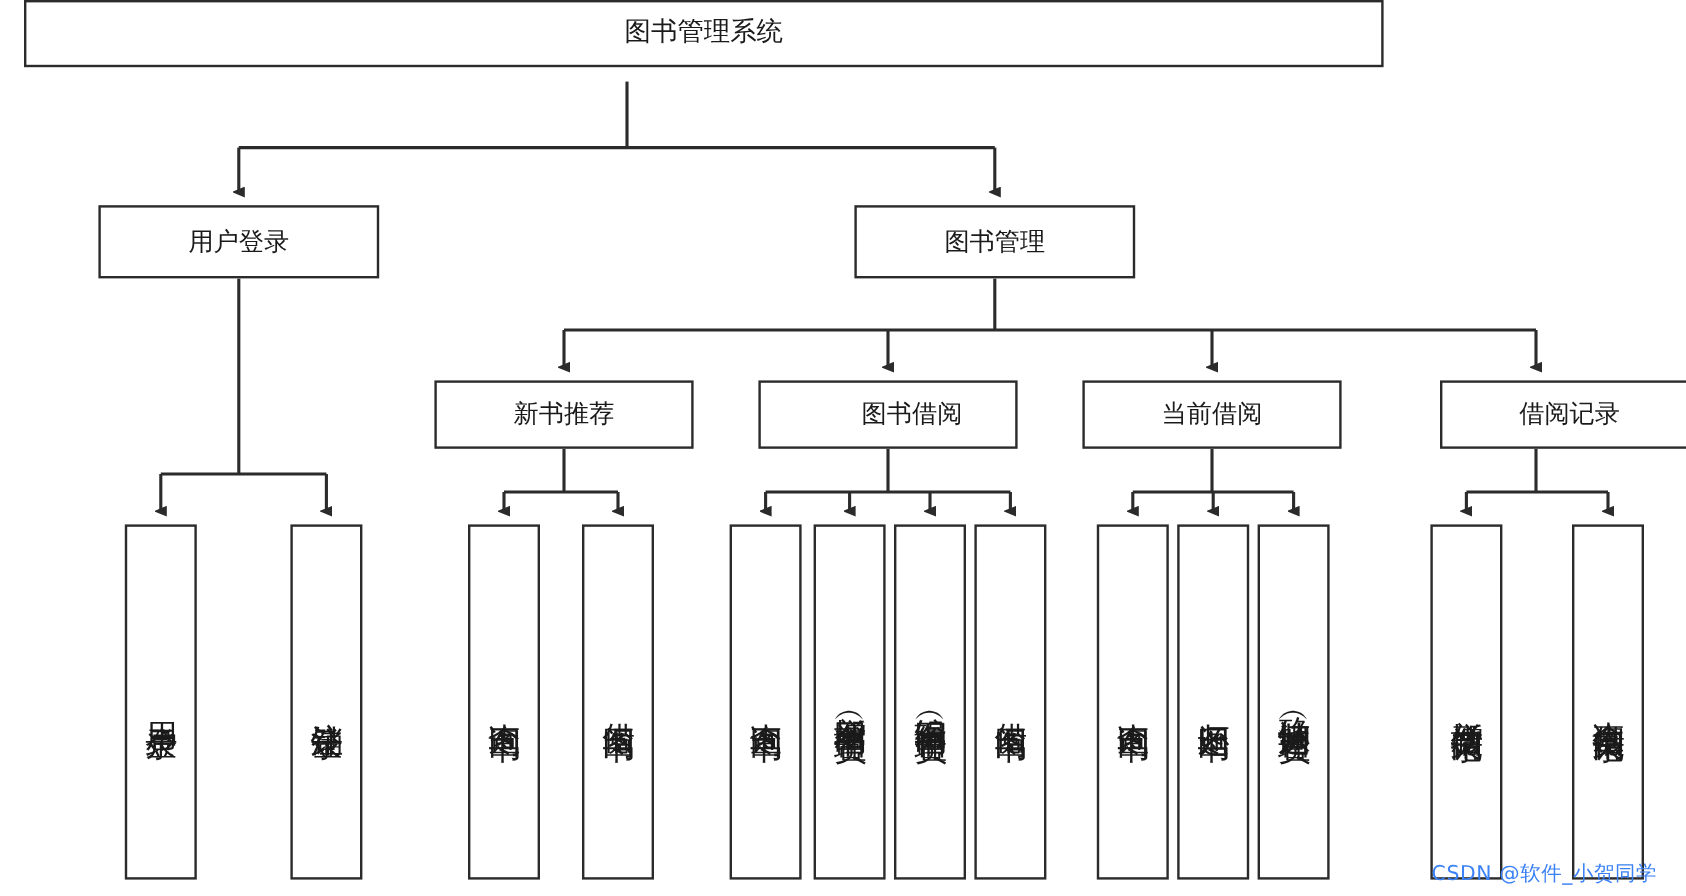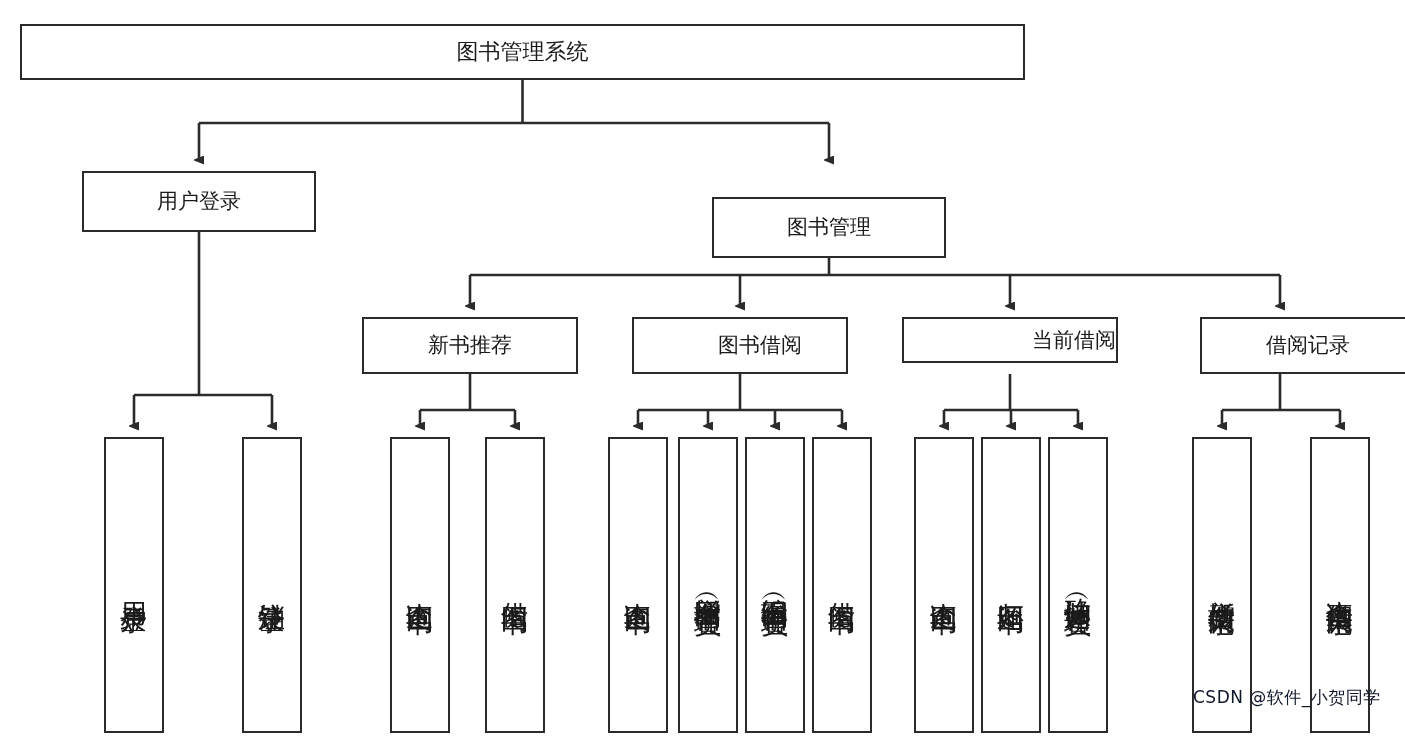--- a/index.html
+++ b/index.html
@@ -58,23 +58,23 @@
     writing-mode: vertical-rl;
     text-orientation: upright;
     font-size: 27px;
     letter-spacing: 2px;
     line-height: 1.0;
     max-height: 100%;
   }
   .watermark {
     position: absolute;
     left: 1193px;
-    top: 686px;
+    top: 716px;
     font-size: 17px;
-    color: #0f172a;
+    color: #3b82f6;
     white-space: nowrap;
     letter-spacing: 0.5px;
   }
 </style>
 </head>
 <body>
 
 <div id="canvas">
   <svg id="edges" viewBox="0 0 1405 747">
     <defs>
@@ -112,36 +112,36 @@
         <path d="M944 410 L944 426" marker-end="url(#arrow)"></path>
         <path d="M1011 410 L1011 426" marker-end="url(#arrow)"></path>
         <path d="M1078 410 L1078 426" marker-end="url(#arrow)"></path>
         <path d="M1280 374 L1280 410"></path>
         <path d="M1222 410 L1340 410"></path>
         <path d="M1222 410 L1222 426" marker-end="url(#arrow)"></path>
         <path d="M1340 410 L1340 426" marker-end="url(#arrow)"></path>
       </g>
   </svg>
   <div id="node-layer">
-      <div class="node horiz root" style="left: 20px; top: 24px; width: 1005px; height: 56px;">
+      <div class="node horiz root" style="left: 20px; top: 0; width: 1133px; height: 56px; font-family: Liberation Mono, monospace;">
         <span class="label">图书管理系统</span>
       </div>
       <div class="node horiz" style="left: 82px; top: 171px; width: 234px; height: 61px;">
         <span class="label">用户登录</span>
       </div>
-      <div class="node horiz" style="left: 712px; top: 171px; width: 234px; height: 61px; margin-top: 26px;">
+      <div class="node horiz" style="left: 712px; top: 171px; width: 234px; height: 61px;">
         <span class="label">图书管理</span>
       </div>
       <div class="node horiz" style="left: 362px; top: 317px; width: 216px; height: 57px; font-family: Liberation Serif, serif;">
         <span class="label">新书推荐</span>
       </div>
       <div class="node horiz" style="left: 632px; top: 317px; width: 216px; height: 57px; padding-left: 40px;">
         <span class="label">图书借阅</span>
       </div>
-      <div class="node horiz" style="left: 902px; top: 317px; width: 216px; height: 46px; justify-content: flex-end;">
+      <div class="node horiz" style="left: 902px; top: 317px; width: 216px; height: 57px;">
         <span class="label">当前借阅</span>
       </div>
       <div class="node horiz" style="left: 1200px; top: 317px; width: 216px; height: 57px;">
         <span class="label">借阅记录</span>
       </div>
       <div class="node vert" style="left: 104px; top: 437px; width: 60px; height: 296px;">
         <span class="label">用户登录</span>
       </div>
       <div class="node vert" style="left: 242px; top: 437px; width: 60px; height: 296px;">
         <span class="label">注销登录</span>

